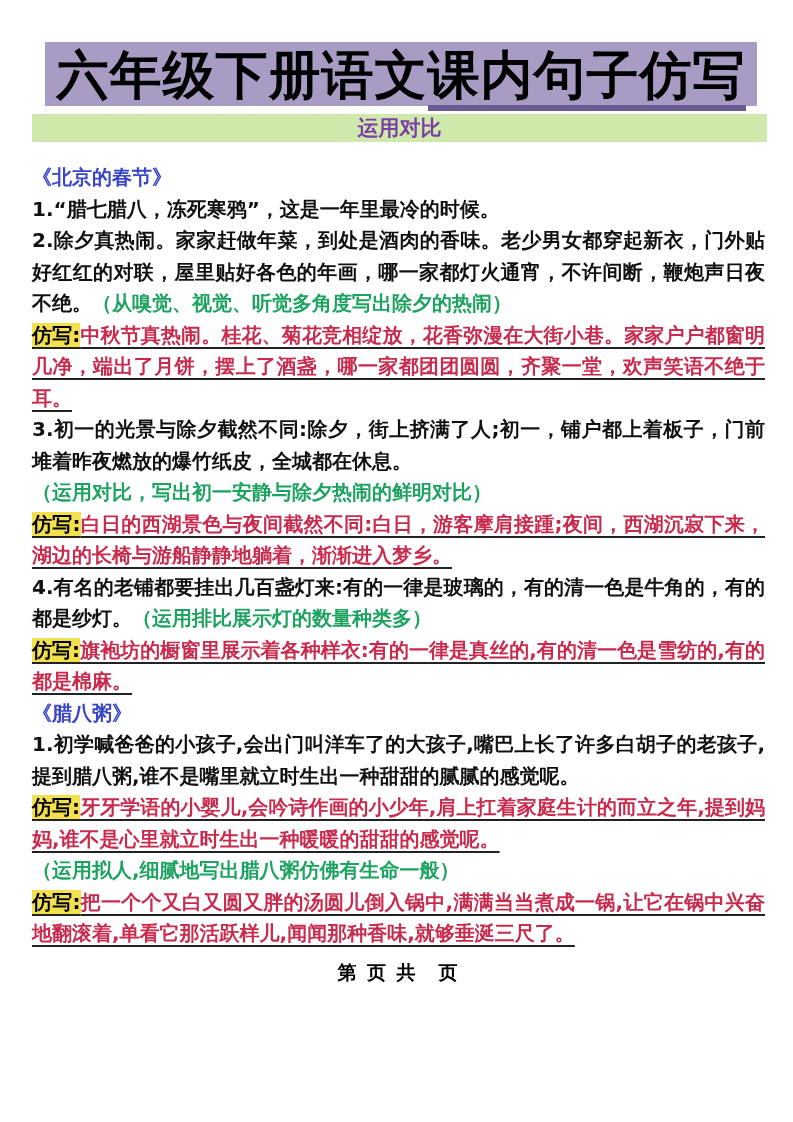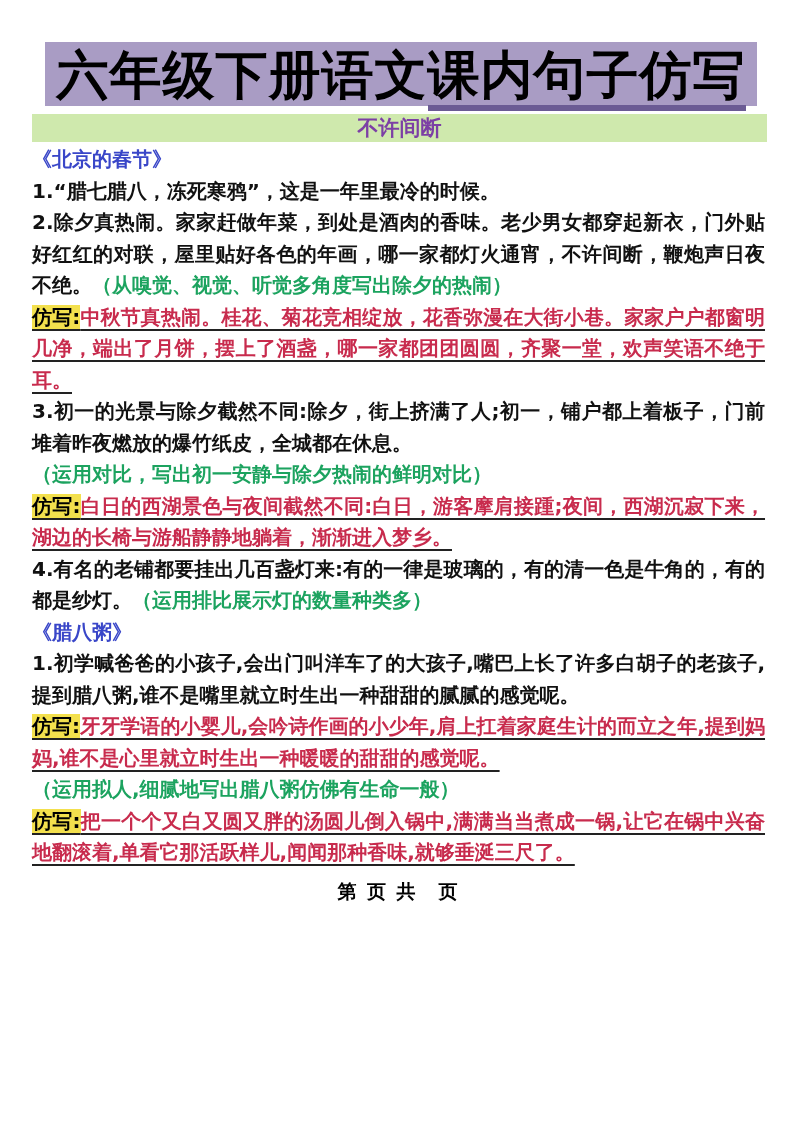--- a/index.html
+++ b/index.html
@@ -42,21 +42,21 @@
   .unit-band{
     margin-top:8px;width:735px;
     background:var(--unit-bg);
     text-align:center;
     font-size:21px;
     line-height:28px;
     font-weight:700;
     color:var(--unit-text);
   }
   .content{
-    margin-top:2px;width:733px;
+    margin-top:20px;width:733px;
     font-size:20px;
     line-height:31.5px;
     font-weight:600;
     text-align:justify;
   }
   .content p{margin:0;}
   .heading{color:var(--heading-blue);font-weight:700;}
   .seg-black{color:var(--text-black);}
   .seg-green{color:var(--annotation-green);}
   .imitation{
@@ -83,32 +83,33 @@
   }
 </style>
 </head>
 <body>
 
 <div class="page">
 
   <header class="title-band"><span>六年级下册语文</span><span class="title-underlined">课内句子仿写</span></header>
 
   <div class="unit-band">
-    <span>不许间断</span>
+    <span>运用对比</span>
   </div>
 
   <main class="content">
       <p class="heading">《北京的春节》</p>
       <p><span class="seg-black">1.“腊七腊八，冻死寒鸦”，这是一年里最冷的时候。</span></p>
       <p><span class="seg-black">2.除夕真热闹。家家赶做年菜，到处是酒肉的香味。老少男女都穿起新衣，门外贴好红红的对联，屋里贴好各色的年画，哪一家都灯火通宵，不许间断，鞭炮声日夜不绝。</span><span class="seg-green">（从嗅觉、视觉、听觉多角度写出除夕的热闹）</span></p>
       <p class="imitation"><span class="fx-label">仿写:</span><span class="fx-text">中秋节真热闹。桂花、菊花竞相绽放，花香弥漫在大街小巷。家家户户都窗明几净，端出了月饼，摆上了酒盏，哪一家都团团圆圆，齐聚一堂，欢声笑语不绝于耳。</span></p>
       <p><span class="seg-black">3.初一的光景与除夕截然不同:除夕，街上挤满了人;初一，铺户都上着板子，门前堆着昨夜燃放的爆竹纸皮，全城都在休息。</span></p>
       <p><span class="seg-green">（运用对比，写出初一安静与除夕热闹的鲜明对比）</span></p>
       <p class="imitation"><span class="fx-label">仿写:</span><span class="fx-text">白日的西湖景色与夜间截然不同:白日，游客摩肩接踵;夜间，西湖沉寂下来，湖边的长椅与游船静静地躺着，渐渐进入梦乡。</span></p>
       <p><span class="seg-black">4.有名的老铺都要挂出几百盏灯来:有的一律是玻璃的，有的清一色是牛角的，有的都是纱灯。</span><span class="seg-green">（运用排比展示灯的数量种类多）</span></p>
+      <p class="imitation"><span class="fx-label">仿写:</span><span class="fx-text">旗袍坊的橱窗里展示着各种样衣:有的一律是真丝的,有的清一色是雪纺的,有的都是棉麻。</span></p>
       <p class="heading">《腊八粥》</p>
       <p><span class="seg-black">1.初学喊爸爸的小孩子,会出门叫洋车了的大孩子,嘴巴上长了许多白胡子的老孩子,提到腊八粥,谁不是嘴里就立时生出一种甜甜的腻腻的感觉呢。</span></p>
       <p class="imitation"><span class="fx-label">仿写:</span><span class="fx-text">牙牙学语的小婴儿,会吟诗作画的小少年,肩上扛着家庭生计的而立之年,提到妈妈,谁不是心里就立时生出一种暖暖的甜甜的感觉呢。</span></p>
       <p><span class="seg-green">（运用拟人,细腻地写出腊八粥仿佛有生命一般）</span></p>
       <p class="imitation"><span class="fx-label">仿写:</span><span class="fx-text">把一个个又白又圆又胖的汤圆儿倒入锅中,满满当当煮成一锅,让它在锅中兴奋地翻滚着,单看它那活跃样儿,闻闻那种香味,就够垂涎三尺了。</span></p>
     </main>
 
   <footer class="page-footer">
     <span>第 页 共　页</span>
   </footer>

